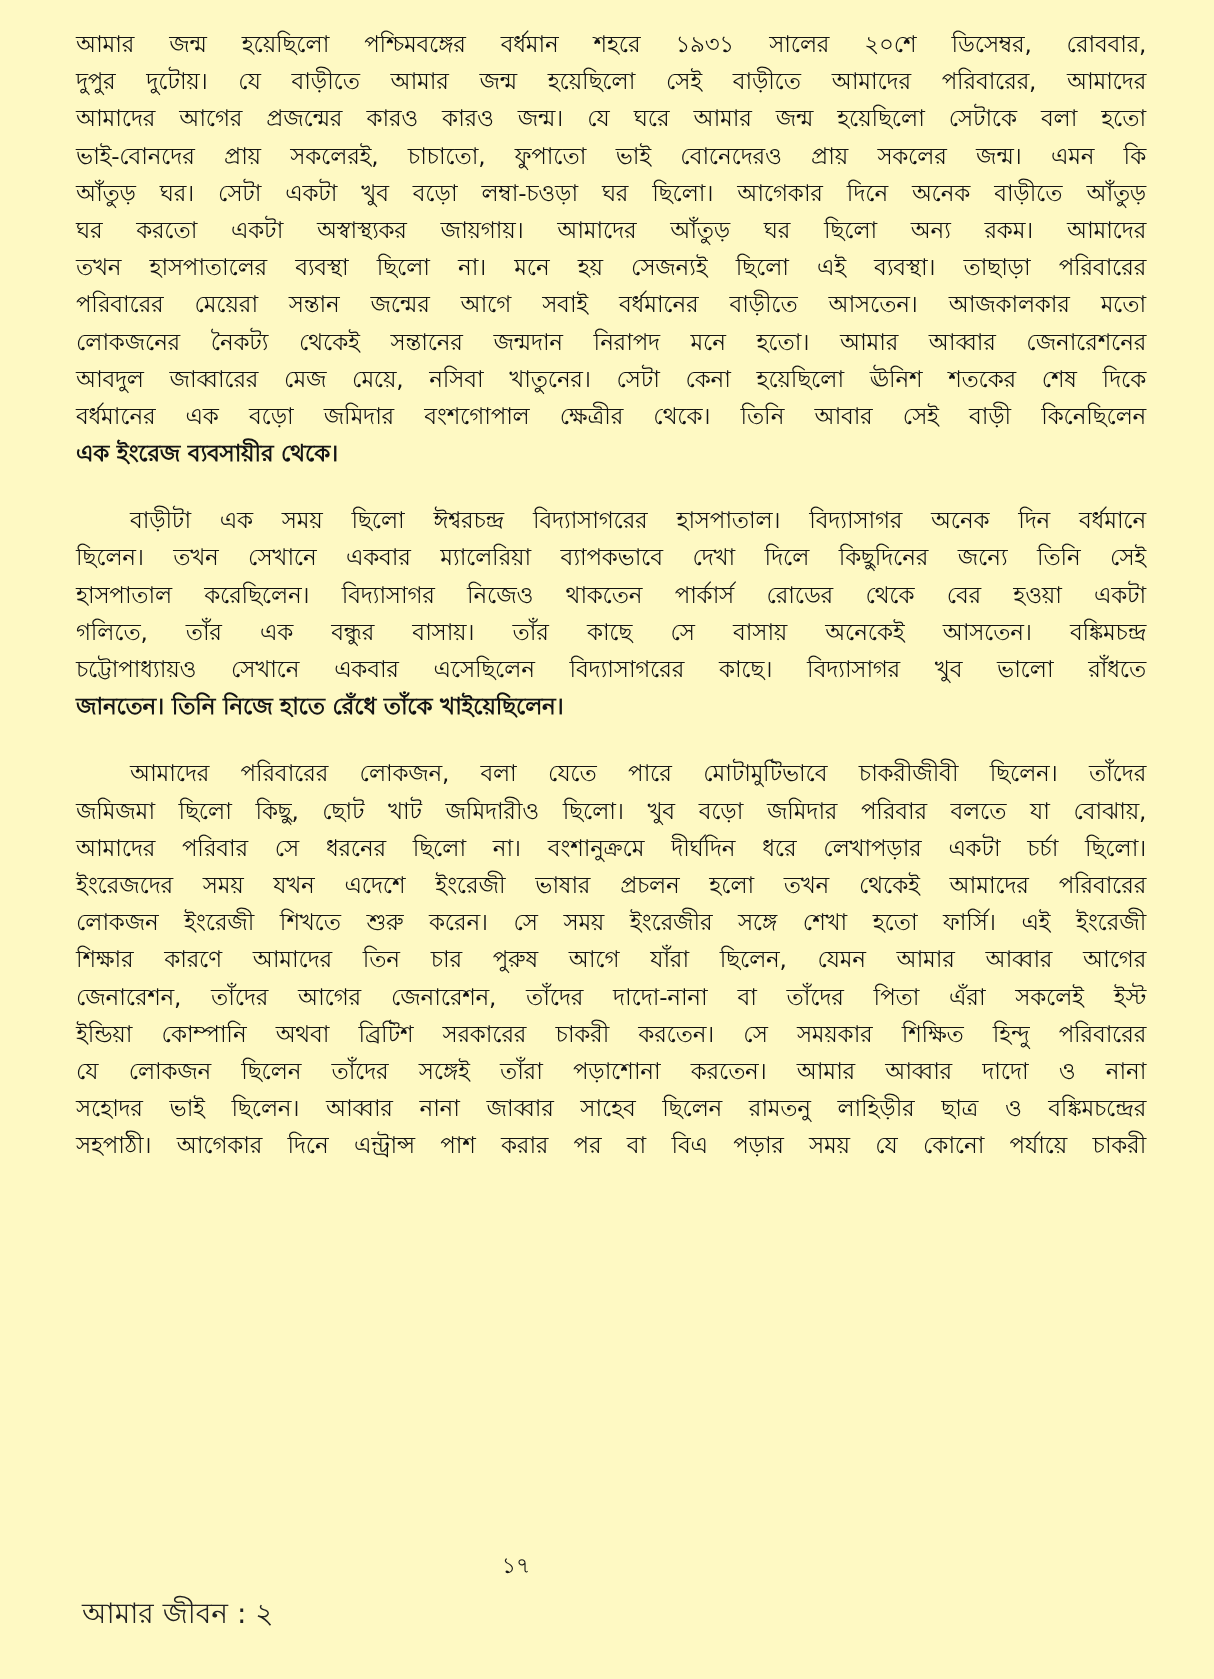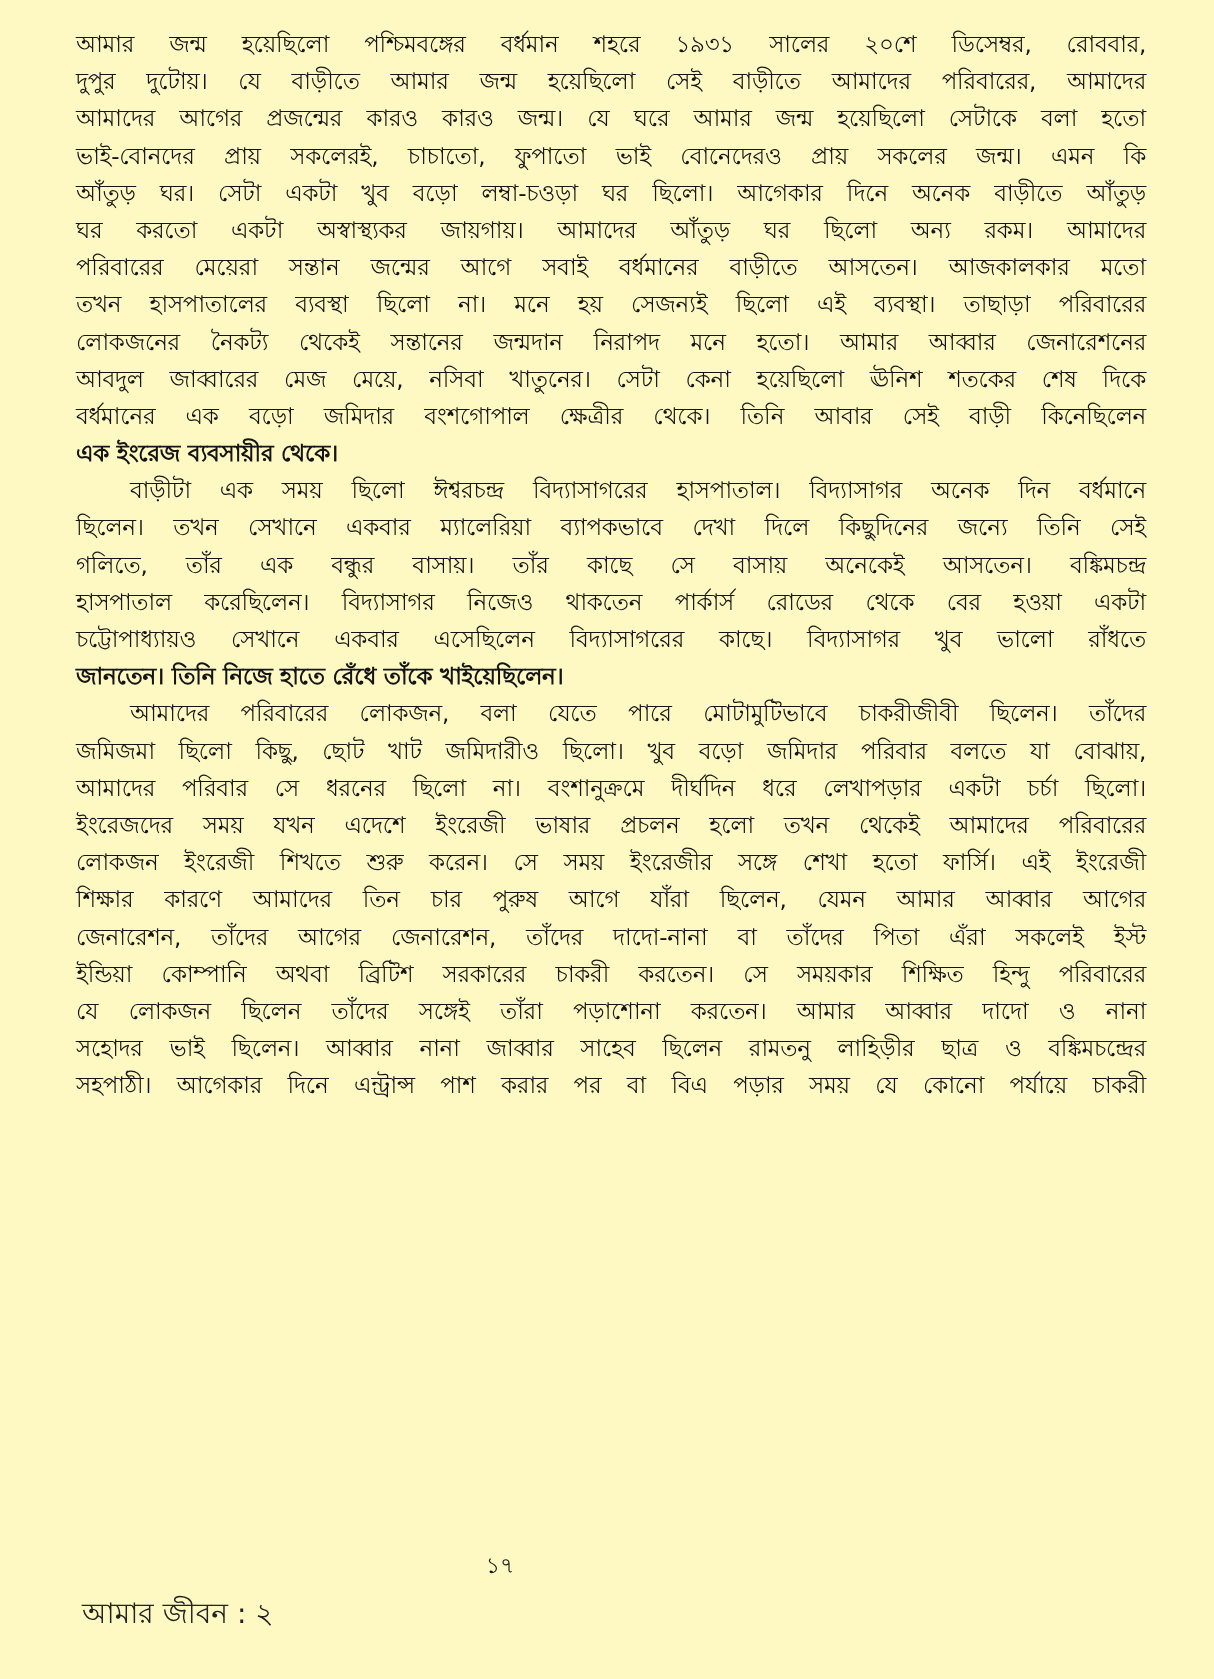--- a/index.html
+++ b/index.html
@@ -37,29 +37,30 @@
       text-align: justify;
       text-align-last: justify;
       letter-spacing: -0.3px;
     }
     .line.last {
       text-align-last: left;
       font-weight: bold;
     }
     .line.indent {
       padding-left: 54px;
+      margin-top: 30px;
     }
     .page-number {
       position: absolute;
       left: 0;
       width: 1000px;
       top: 1548px;
       text-align: center;
       font-size: 22px;
-      padding-left: 0;
+      padding-left: 16px;
     }
     .page-number span {
       display: inline-block;
       margin-left: 0;
     }
     .footer {
       position: absolute;
       left: 82px;
       top: 1592px;
       font-size: 28px;
@@ -72,33 +73,33 @@
 <div class="page">
   <div class="body-text">
 
     <div>
       <span class="line">আমার জন্ম হয়েছিলো পশ্চিমবঙ্গের বর্ধমান শহরে ১৯৩১ সালের ২০শে ডিসেম্বর, রোববার,</span>
       <span class="line">দুপুর দুটোয়। যে বাড়ীতে আমার জন্ম হয়েছিলো সেই বাড়ীতে আমাদের পরিবারের, আমাদের</span>
       <span class="line">আমাদের আগের প্রজন্মের কারও কারও জন্ম। যে ঘরে আমার জন্ম হয়েছিলো সেটাকে বলা হতো</span>
       <span class="line">ভাই-বোনদের প্রায় সকলেরই, চাচাতো, ফুপাতো ভাই বোনেদেরও প্রায় সকলের জন্ম। এমন কি</span>
       <span class="line">আঁতুড় ঘর। সেটা একটা খুব বড়ো লম্বা-চওড়া ঘর ছিলো। আগেকার দিনে অনেক বাড়ীতে আঁতুড়</span>
       <span class="line">ঘর করতো একটা অস্বাস্থ্যকর জায়গায়। আমাদের আঁতুড় ঘর ছিলো অন্য রকম। আমাদের</span>
+      <span class="line">তখন হাসপাতালের ব্যবস্থা ছিলো না। মনে হয় সেজন্যই ছিলো এই ব্যবস্থা। তাছাড়া পরিবারের</span>
       <span class="line">পরিবারের মেয়েরা সন্তান জন্মের আগে সবাই বর্ধমানের বাড়ীতে আসতেন। আজকালকার মতো</span>
-      <span class="line">তখন হাসপাতালের ব্যবস্থা ছিলো না। মনে হয় সেজন্যই ছিলো এই ব্যবস্থা। তাছাড়া পরিবারের</span>
       <span class="line">লোকজনের নৈকট্য থেকেই সন্তানের জন্মদান নিরাপদ মনে হতো। আমার আব্বার জেনারেশনের</span>
       <span class="line">আবদুল জাব্বারের মেজ মেয়ে, নসিবা খাতুনের। সেটা কেনা হয়েছিলো ঊনিশ শতকের শেষ দিকে</span>
       <span class="line">বর্ধমানের এক বড়ো জমিদার বংশগোপাল ক্ষেত্রীর থেকে। তিনি আবার সেই বাড়ী কিনেছিলেন</span>
       <span class="line last">এক ইংরেজ ব্যবসায়ীর থেকে।</span>
     </div>
 
     <div>
       <span class="line indent">বাড়ীটা এক সময় ছিলো ঈশ্বরচন্দ্র বিদ্যাসাগরের হাসপাতাল। বিদ্যাসাগর অনেক দিন বর্ধমানে</span>
       <span class="line">ছিলেন। তখন সেখানে একবার ম্যালেরিয়া ব্যাপকভাবে দেখা দিলে কিছুদিনের জন্যে তিনি সেই</span>
+      <span class="line">হাসপাতাল করেছিলেন। বিদ্যাসাগর নিজেও থাকতেন পার্কার্স রোডের থেকে বের হওয়া একটা</span>
       <span class="line">গলিতে, তাঁর এক বন্ধুর বাসায়। তাঁর কাছে সে বাসায় অনেকেই আসতেন। বঙ্কিমচন্দ্র</span>
-      <span class="line">হাসপাতাল করেছিলেন। বিদ্যাসাগর নিজেও থাকতেন পার্কার্স রোডের থেকে বের হওয়া একটা</span>
       <span class="line">চট্টোপাধ্যায়ও সেখানে একবার এসেছিলেন বিদ্যাসাগরের কাছে। বিদ্যাসাগর খুব ভালো রাঁধতে</span>
       <span class="line last">জানতেন। তিনি নিজে হাতে রেঁধে তাঁকে খাইয়েছিলেন।</span>
     </div>
 
     <div>
       <span class="line indent">আমাদের পরিবারের লোকজন, বলা যেতে পারে মোটামুটিভাবে চাকরীজীবী ছিলেন। তাঁদের</span>
       <span class="line">জমিজমা ছিলো কিছু, ছোট খাট জমিদারীও ছিলো। খুব বড়ো জমিদার পরিবার বলতে যা বোঝায়,</span>
       <span class="line">আমাদের পরিবার সে ধরনের ছিলো না। বংশানুক্রমে দীর্ঘদিন ধরে লেখাপড়ার একটা চর্চা ছিলো।</span>
       <span class="line">ইংরেজদের সময় যখন এদেশে ইংরেজী ভাষার প্রচলন হলো তখন থেকেই আমাদের পরিবারের</span>
       <span class="line">লোকজন ইংরেজী শিখতে শুরু করেন। সে সময় ইংরেজীর সঙ্গে শেখা হতো ফার্সি। এই ইংরেজী</span>

